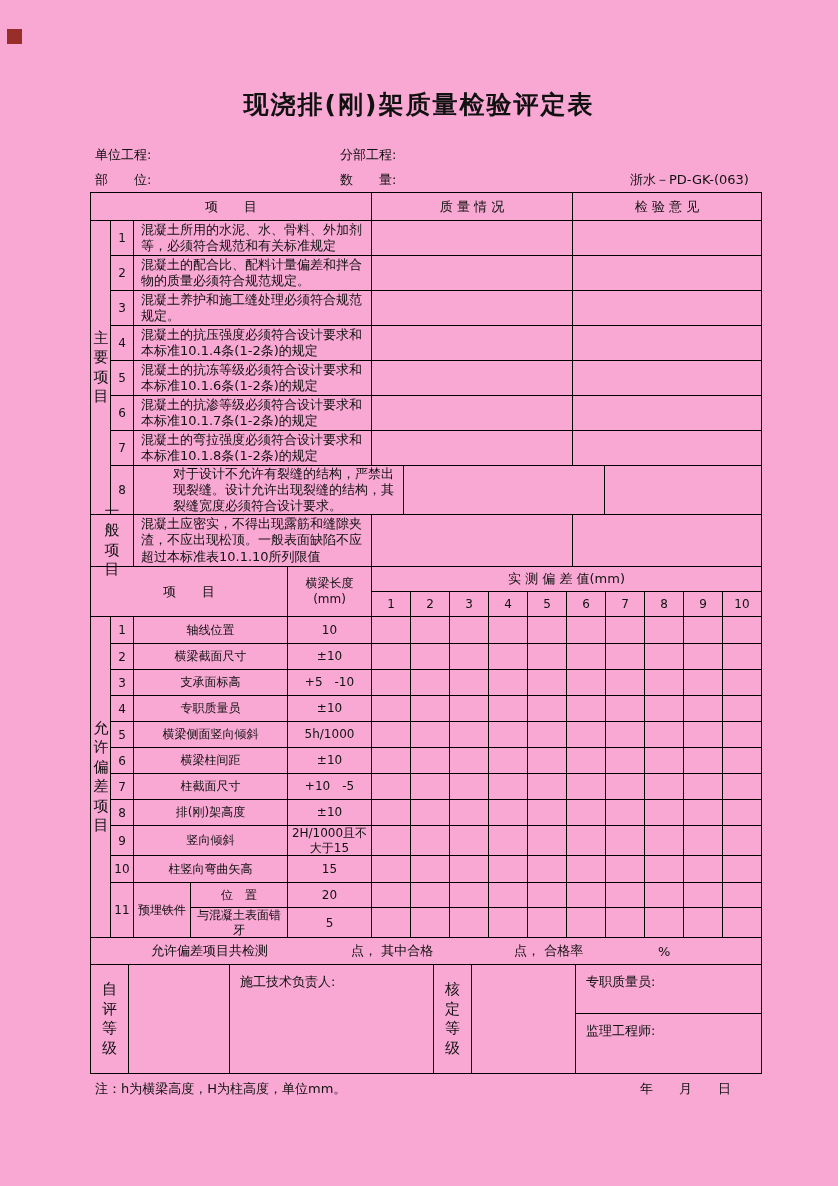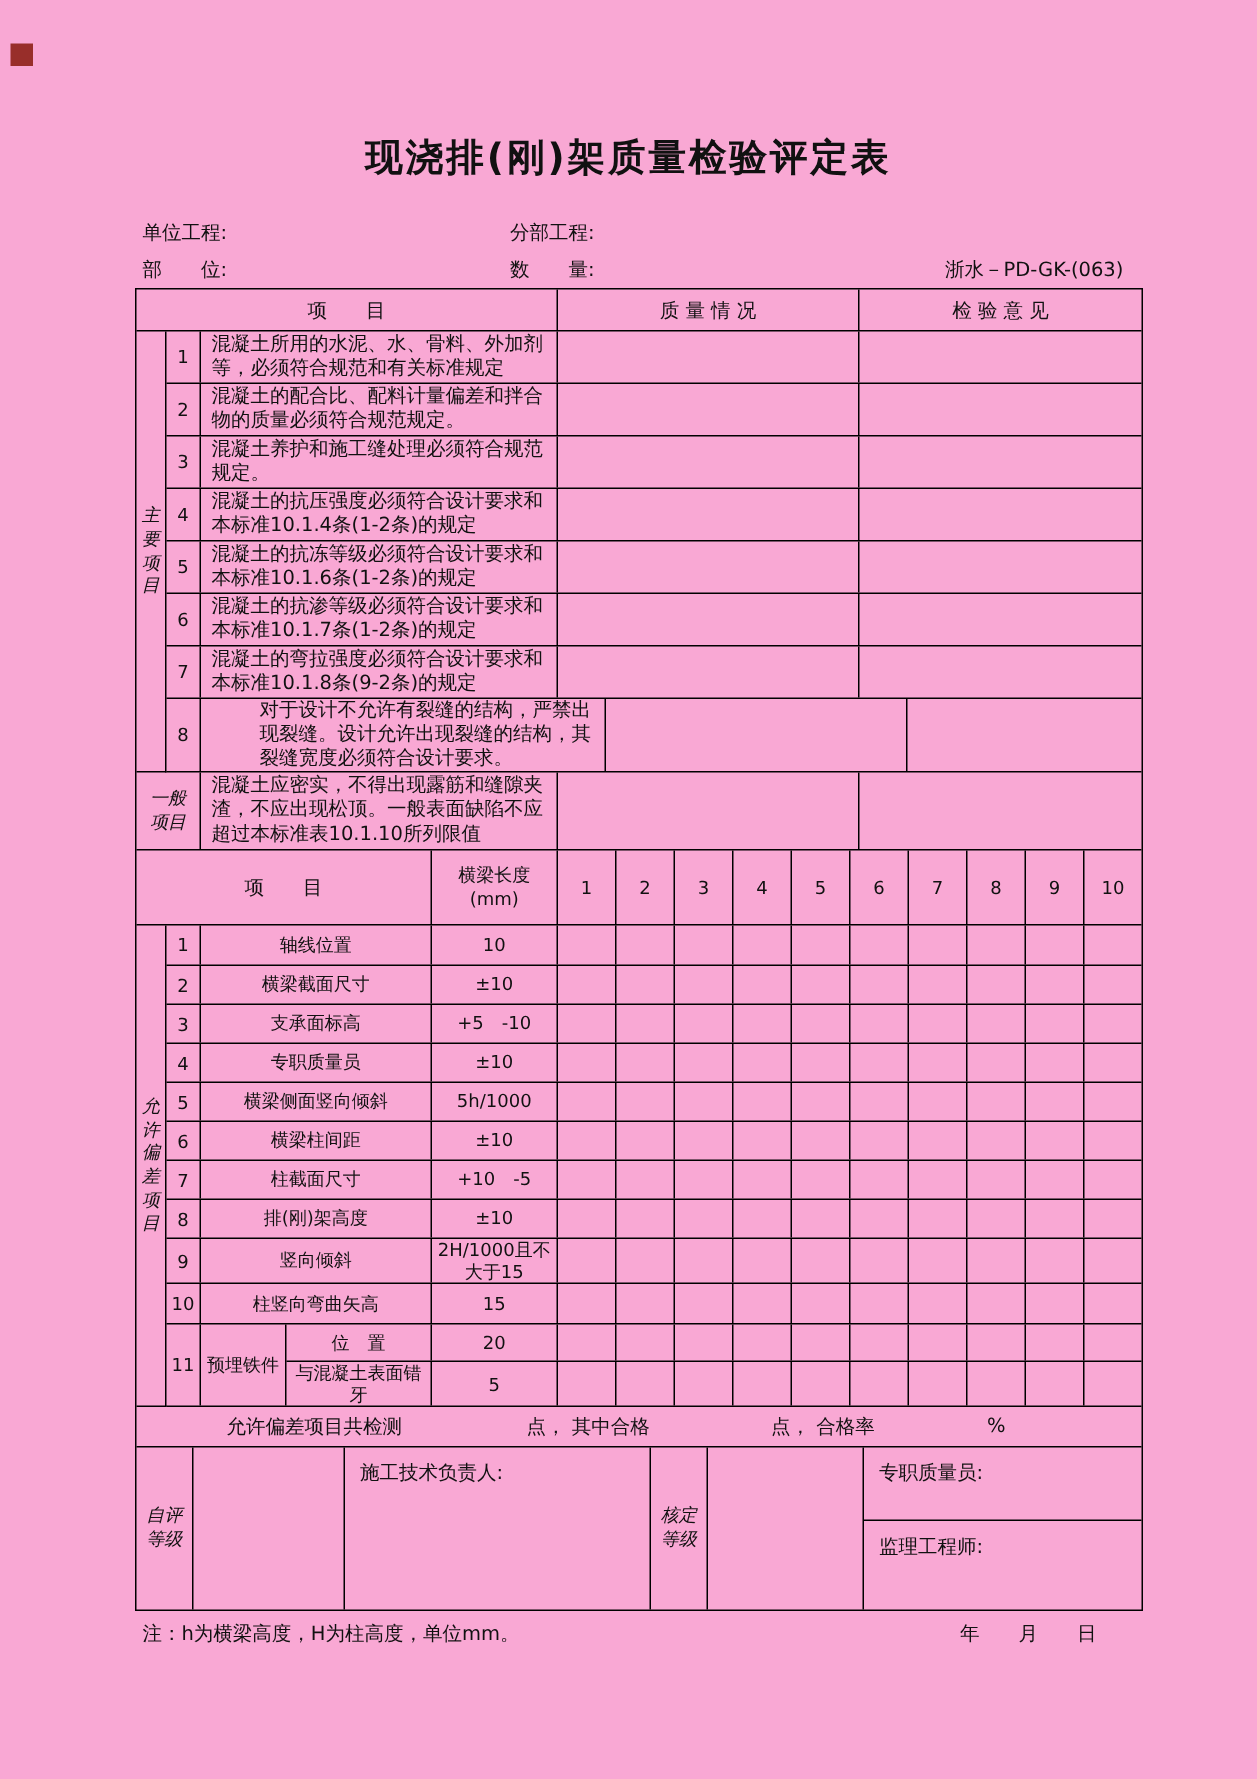--- a/index.html
+++ b/index.html
@@ -27,21 +27,21 @@
   .c {
     display:flex; align-items:center; justify-content:center;
     box-sizing:border-box; border-right:1px solid #000;
     font-size:12px; text-align:center; min-width:0;
   }
   .end { border-right:none; }
   .tl { justify-content:flex-start; text-align:left; padding:1px 7px; line-height:1.25; font-size:13px; }
   .hd { font-size:13px; }
   .top { align-items:flex-start; padding:8px 10px; font-size:13px; justify-content:flex-start; text-align:left; }
   .vcell { display:flex; align-items:center; justify-content:center; box-sizing:border-box; border-right:1px solid #000; }
-  .vtext { word-break:break-all; line-height:1.3; text-align:center; font-size:12px;font-style:italic; }
+  .vtext { word-break:break-all; line-height:1.3; text-align:center; font-size:15px; }
   .narrow { width:14px; }
   .w2 { width:28px; }
   .tolhead { flex-direction:column; line-height:1.3; }
   .summary { position:relative; }
   .summary span { position:absolute; top:50%; transform:translateY(-50%); font-size:13px; white-space:pre; }
 </style>
 </head>
 <body>
 
 <div class="page">
@@ -99,21 +99,21 @@
             <div class="c end grow"></div>
           </div>
           <div class="r bb" style="height: 35px;">
             <div class="c" style="width: 23px;">6</div>
             <div class="c tl" style="width: 238px;">混凝土的抗渗等级必须符合设计要求和本标准10.1.7条(1-2条)的规定</div>
             <div class="c" style="width: 201px;"></div>
             <div class="c end grow"></div>
           </div>
           <div class="r bb" style="height: 35px;">
             <div class="c" style="width: 23px;">7</div>
-            <div class="c tl" style="width: 238px;">混凝土的弯拉强度必须符合设计要求和本标准10.1.8条(9-2条)的规定</div>
+            <div class="c tl" style="width: 238px;">混凝土的弯拉强度必须符合设计要求和本标准10.1.8条(1-2条)的规定</div>
             <div class="c" style="width: 201px;"></div>
             <div class="c end grow"></div>
           </div>
           <div class="r bb" style="height: 49px;">
             <div class="c" style="width: 23px;">8</div>
             <div class="c tl" style="width: 238px; margin-left: 32px;">对于设计不允许有裂缝的结构，严禁出现裂缝。设计允许出现裂缝的结构，其裂缝宽度必须符合设计要求。</div>
             <div class="c" style="width: 201px;"></div>
             <div class="c end grow"></div>
           </div>
         </div>
@@ -128,20 +128,21 @@
       <div class="c end grow"></div>
     </div>
 
     <div class="r bb" style="height:50px">
       <div class="c hd" style="width:197px">项　　目</div>
       <div class="c tolhead" style="width:84px">
         <div>横梁长度</div>
         <div>(mm)</div>
       </div>
       <div class="colstack grow">
+        <div class="c hd end bb" style="height:25px">实 测 偏 差 值(mm)</div>
         <div class="r grow" id="measure-col-headers">
             <div class="c grow">1</div>
             <div class="c grow">2</div>
             <div class="c grow">3</div>
             <div class="c grow">4</div>
             <div class="c grow">5</div>
             <div class="c grow">6</div>
             <div class="c grow">7</div>
             <div class="c grow">8</div>
             <div class="c grow">9</div>

